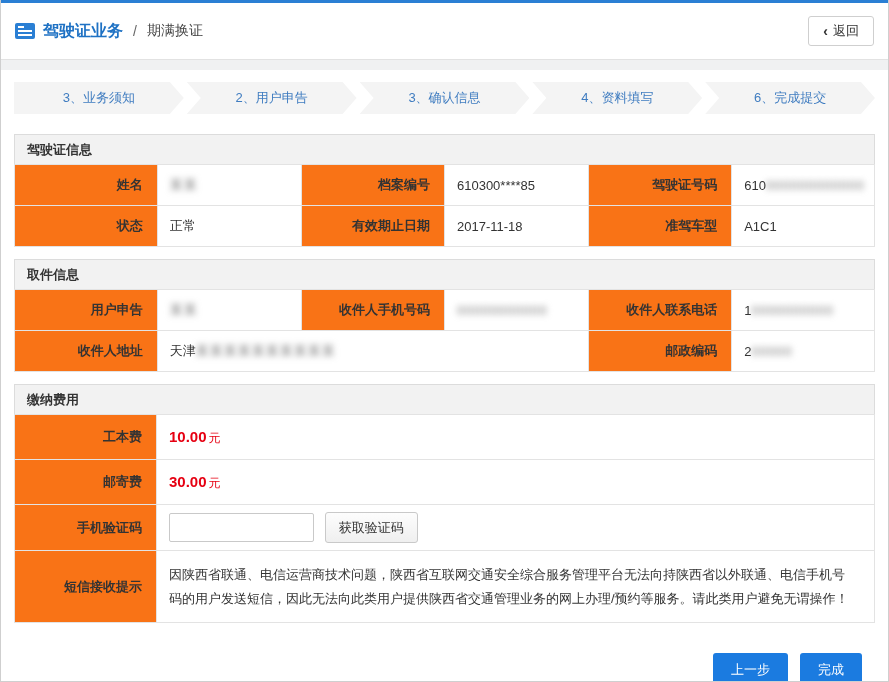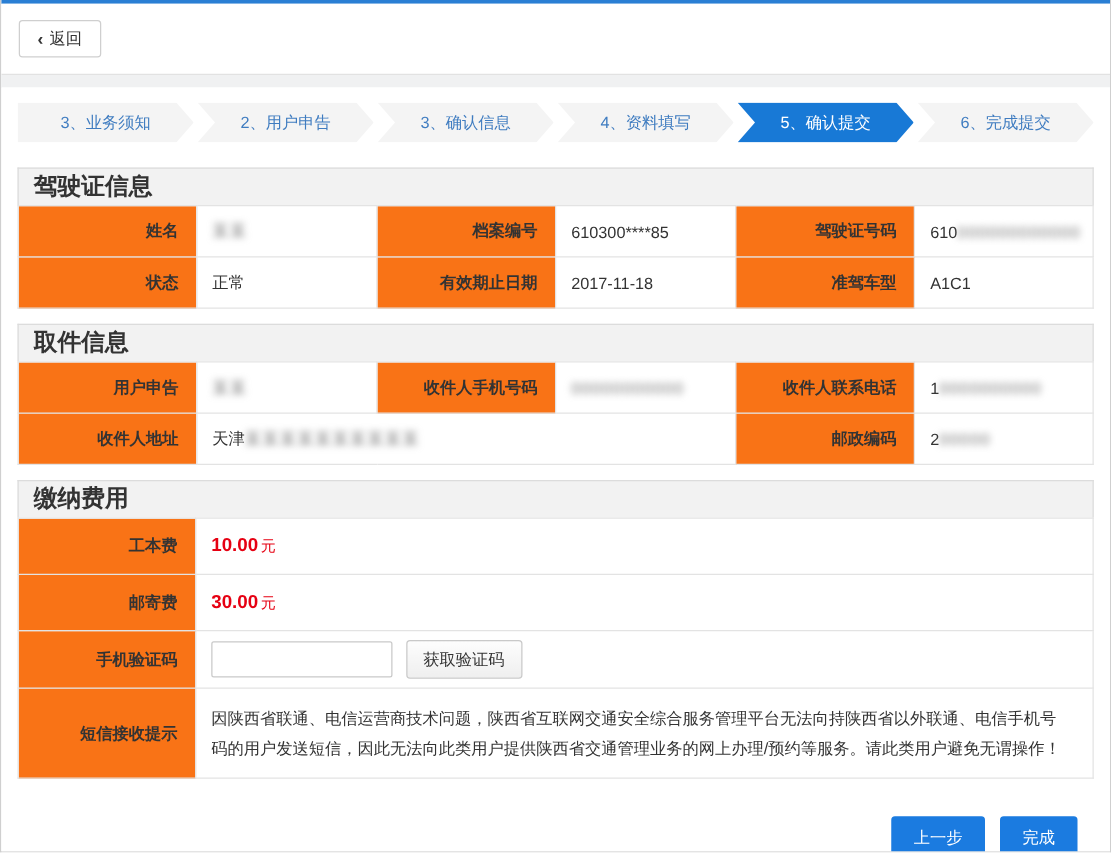--- a/index.html
+++ b/index.html
@@ -53,21 +53,21 @@
   .step.first { clip-path: polygon(0 0, calc(100% - 14px) 0, 100% 50%, calc(100% - 14px) 100%, 0 100%); }
   .step.active { background:#1879d6; color:#fff; }
   .step:last-child { margin-right:0; }
 
   
   .content { padding: 10px 13px 0 13px; background:#fff; }
   .section { margin-bottom: 12px; }
   .sec-title {
     height:30px; line-height:29px;
     background:#f2f2f2; border:1px solid #dcdcdc; border-bottom:none;
-    font-size:19px; font-weight:bold; color:#333;
+    font-size:13px; font-weight:bold; color:#333;
     padding-left:12px;
   }
   table.grid { width:100%; border-collapse:collapse; table-layout:fixed; }
   table.grid td { border:1px solid #e3e3e3; font-size:13px; vertical-align:middle; }
   td.lbl {
     background:#f97316; font-weight:bold; color:#333;
     text-align:right; padding-right:14px;
   }
   td.val { background:#fff; padding-left:12px; color:#333; }
   .rowh td { height:41px; }
@@ -106,34 +106,46 @@
     padding: 8px 18px; font-size:13px; cursor:pointer; font-family:inherit;
   }
 </style>
 </head>
 <body>
 
 <div class="page">
   <div class="topbar"></div>
 
   <div class="header">
+    <div class="header-left">
+      <span class="hicon">
+        <svg width="20" height="16" viewBox="0 0 20 16" aria-hidden="true">
+          <rect x="0" y="0" width="20" height="16" rx="2" fill="#2a7fd4"></rect>
+          <rect x="3" y="3" width="6" height="2" fill="#ffffff"></rect>
+          <rect x="3" y="7" width="14" height="2" fill="#ffffff"></rect>
+          <rect x="3" y="11" width="14" height="2" fill="#ffffff"></rect>
+        </svg>
+      </span>
+      <span class="title">驾驶证业务</span>
+      <span class="subtitle-sep">/</span>
+      <span class="subtitle">期满换证</span>
+    </div>
     <button class="back-btn">
       <span class="chev">‹</span>
       <span>返回</span>
     </button>
   </div>
 
   <div class="pagegap"></div>
 
   <div class="steps">
     <div class="step first"><span>3、业务须知</span></div>
     <div class="step"><span>2、用户申告</span></div>
     <div class="step"><span>3、确认信息</span></div>
     <div class="step"><span>4、资料填写</span></div>
-    <div class="step active"><span>5、确认提交</span></div>
     <div class="step"><span>6、完成提交</span></div>
   </div>
 
   <div class="content">
 
     <div class="section">
       <div class="sec-title">驾驶证信息</div>
       <table class="grid">
         <colgroup>
             <col style="width:16.6%">

